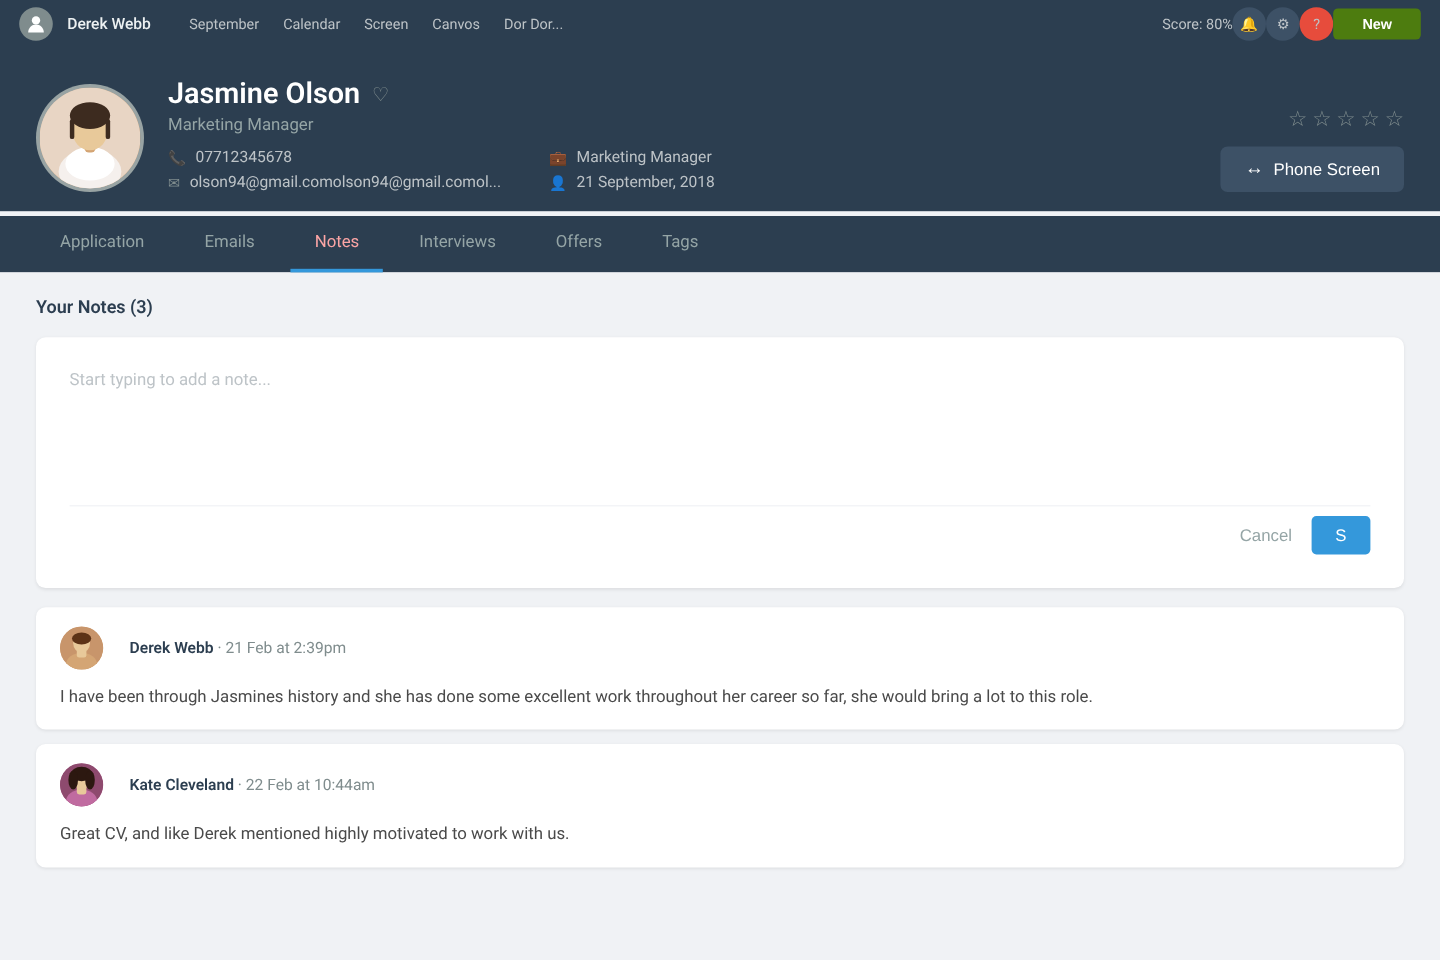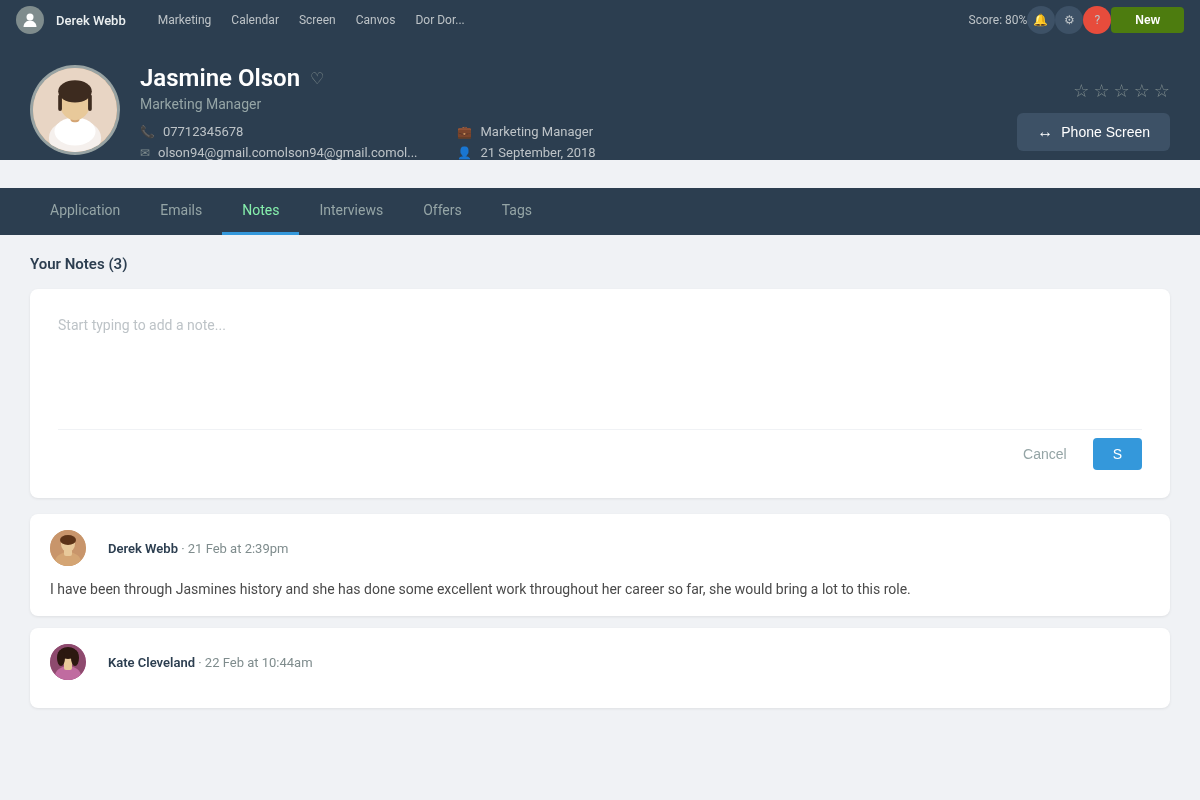--- a/index.html
+++ b/index.html
@@ -40,23 +40,23 @@
       color: #bdc3c7; font-size: 12px; cursor: pointer;
     }
     .nav-cta {
       background: #4d7c0f; color: white; border: none; padding: 6px 24px;
       border-radius: 4px; font-size: 12px; cursor: pointer; font-weight: 600;
     }
 
     
     .profile-header {
       background: #2c3e50;
-      padding: 20px 30px 0 30px;
+      padding: 20px 30px 16px 30px;
       display: flex;
-      align-items: center;
+      align-items: flex-end;
       gap: 20px;
       position: relative;
     }
     .profile-avatar {
       width: 90px; height: 90px; border-radius: 50%; overflow: hidden;
       background: #7f8c8d; flex-shrink: 0;
       border: 3px solid rgba(255,255,255,0.2);
       position: relative;
     }
     .profile-avatar-inner {
@@ -113,31 +113,31 @@
       font-weight: 500; white-space: nowrap;
     }
     .stage-btn .arrows {
       font-size: 16px;
     }
 
     
     .tabs-bar {
       background: #2c3e50;
       display: flex;
-      gap: 0;
+      gap: 10px;
       padding: 0 30px;
-      margin-top: 28px;
+      margin-top: 4px;
     }
     .tab {
       color: #95a5a6; font-size: 14px; padding: 14px 20px;
       cursor: pointer; border-bottom: 3px solid transparent;
       transition: color 0.2s;
     }
     .tab.active {
-      color: #86efac; border-bottom: 3px solid #3498db;
+      color: #fca5a5; border-bottom: 3px solid #3498db;
     }
 
     
     .main-content {
       background: #f0f2f5;
       padding: 20px 30px;
       height: calc(800px - 40px - 160px);
       overflow-y: auto;
     }
     .section-title {
@@ -151,21 +151,21 @@
       padding: 28px; margin-bottom: 16px;
       box-shadow: 0 1px 3px rgba(0,0,0,0.08);
     }
     .note-textarea {
       width: 100%; border: none; outline: none; resize: none;
       font-size: 14px; color: #7f8c8d; font-family: inherit;
       height: 100px; background: transparent;
     }
     .note-textarea::placeholder { color: #bdc3c7; }
     .composer-actions {
-      display: flex; justify-content: flex-end; gap: 10px;
+      display: flex; justify-content: flex-end; 
       margin-top: 8px; padding-top: 8px;
       border-top: 1px solid #f0f2f5;
     }
     .btn-cancel {
       background: none; border: none; color: #95a5a6; font-size: 14px;
       cursor: pointer; padding: 8px 16px;
     }
     .btn-save {
       background: #3498db; color: white; border: none;
       padding: 8px 20px; border-radius: 4px; font-size: 14px;
@@ -212,21 +212,21 @@
 
 <div class="top-nav">
   <div class="nav-avatar">
     <svg width="16" height="16" viewBox="0 0 16 16" fill="white">
       <circle cx="8" cy="5" r="3.5"></circle>
       <path d="M1.5 15c0-3.6 3-6.5 6.5-6.5s6.5 2.9 6.5 6.5"></path>
     </svg>
   </div>
   <span class="nav-name">Derek Webb</span>
   <div class="nav-links">
-    <span class="nav-link">Marketing</span>
+    <span class="nav-link">September</span>
     <span class="nav-link">Calendar</span>
     <span class="nav-link">Screen</span>
     <span class="nav-link">Canvos</span>
     <span class="nav-link">Dor Dor...</span>
   </div>
   <div class="nav-right">
     <span class="nav-score">Score: 80%</span>
     <div class="nav-icon-btn">🔔</div>
     <div class="nav-icon-btn">⚙</div>
     <div class="nav-icon-btn" style="background:#e74c3c;">?</div>
@@ -355,14 +355,15 @@
           <ellipse cx="11" cy="14" rx="4" ry="8" fill="#2c1810"></ellipse>
           <ellipse cx="25" cy="14" rx="4" ry="8" fill="#2c1810"></ellipse>
         </svg>
       </div>
       <div class="note-meta">
         <strong>Kate Cleveland</strong>
         <span> · </span>
         <span>22 Feb at 10:44am</span>
       </div>
     </div>
+    <div class="note-text">Great CV, and like Derek mentioned highly motivated to work with us.</div>
   </div>
 </div>
 
 </body></html>

